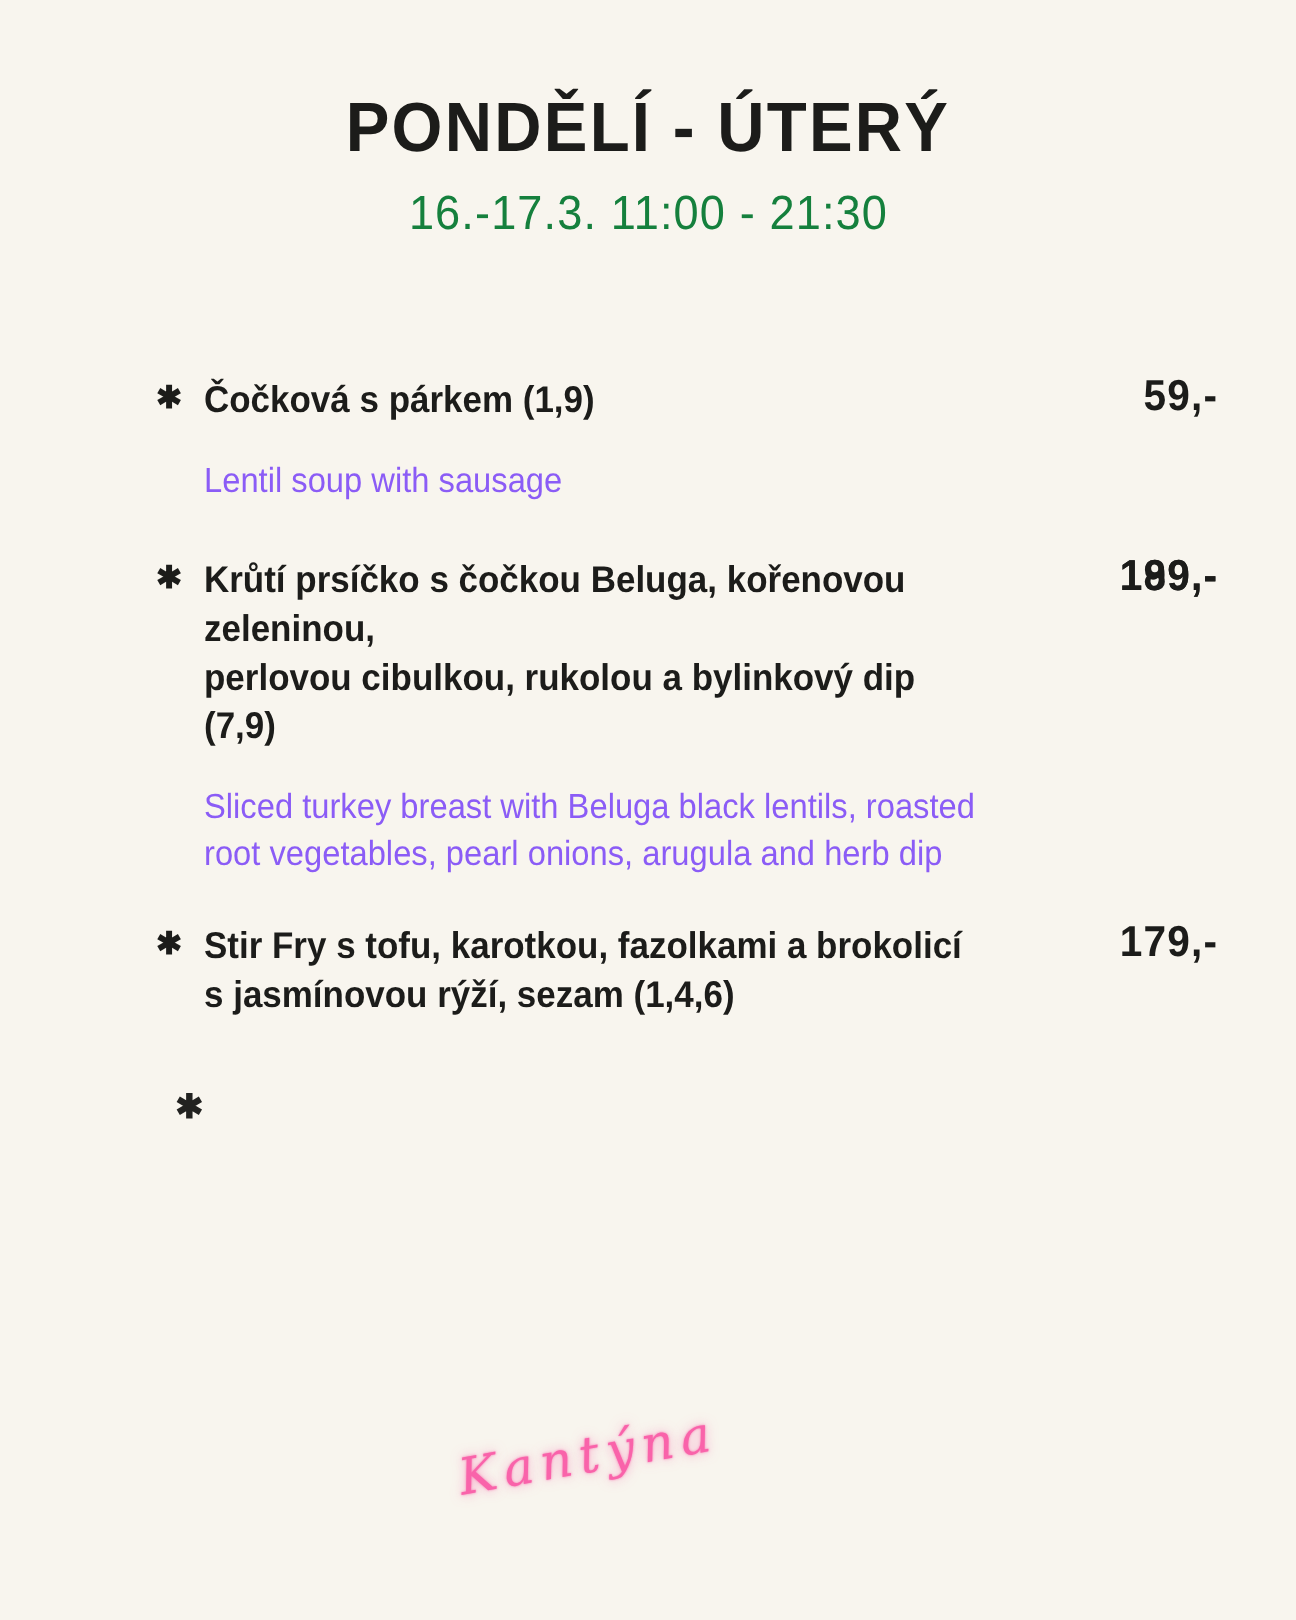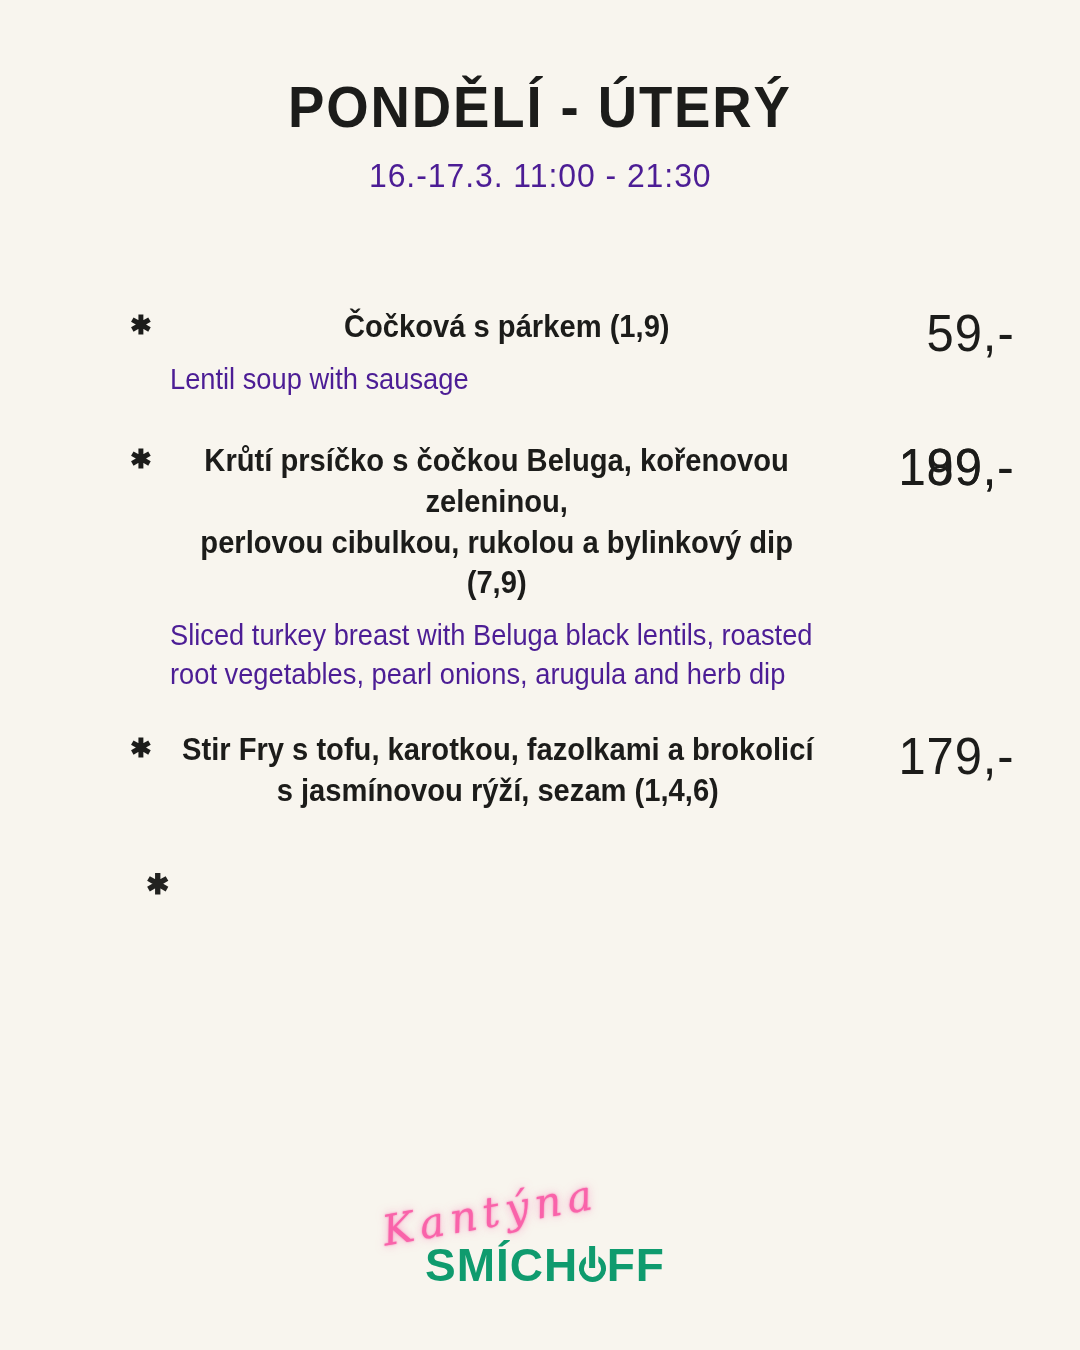--- a/index.html
+++ b/index.html
@@ -35,24 +35,24 @@
   }
   .title{
     font-size:58px;
     font-weight:800;
     letter-spacing:2px;
     line-height:1.0;
     margin:0;
   }
   .subtitle{
     margin-top:20px;
-    font-size:34px;
+    font-size:40px;
     font-weight:400;
     letter-spacing:1px;
-    color:#4c1d95;
+    color:#15803d;
   }
 
   
   .section-soup{margin-top:112px;}
   .section-mains{margin-top:42px;}
   .section-heading{
     font-size:40px;
     line-height:1.1;
     margin:0 0 24px 0;
   }
@@ -69,35 +69,34 @@
     position:absolute;
     left:-40px;top:3px;
     font-size:26px;
     font-weight:700;
   }
   .item-title{
     font-size:31px;
     font-weight:700;
     line-height:1.32;
     white-space:pre-line;
-    text-align:center;
   }
   .item-desc{
-    margin-top:12px;
+    margin-top:28px;
     font-size:29px;
     font-weight:400;
-    color:#4c1d95;
+    color:#8b5cf6;
     line-height:1.34;
     white-space:pre-line;
   }
   .price{
     position:absolute;
     right:0;top:-4px;
-    font-size:52px;
-    font-weight:400;
+    font-size:36px;
+    font-weight:700;
     letter-spacing:1px;
   }
 
   
   .footnote{
     position:relative;
     margin-top:46px;
     margin-left:8px;
     font-size:25px;
     line-height:1.5;
@@ -203,17 +202,16 @@
   </section>
 
   <div class="footnote">
     <span class="marker">✱</span>
     
   </div>
 
   <div class="logo">
     <div class="logo-inner">
       <div class="logo-script">Kantýna</div>
-      <div class="logo-brand"><span>SMÍCH</span><span class="power-o"></span><span>FF</span></div>
     </div>
   </div>
 
 </div>
 
 </body></html>

